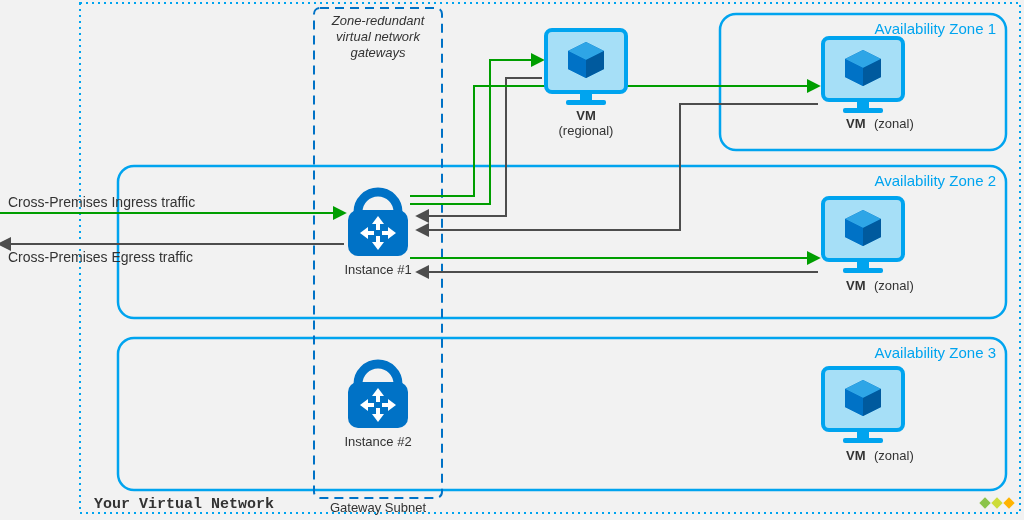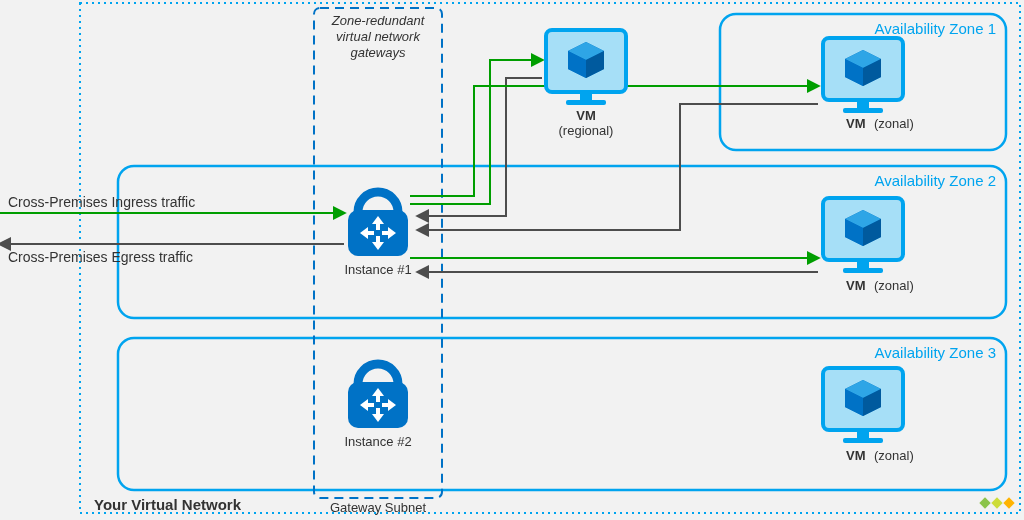--- a/index.html
+++ b/index.html
@@ -158,13 +158,13 @@
 
   <text x="378" y="512" text-anchor="middle" class="caption">Gateway Subnet</text>
 
   <g transform="translate(985,503)">
     <rect x="-4" y="-4" width="8" height="8" transform="rotate(45)" fill="#8bc34a"></rect>
     <rect x="8" y="-4" width="8" height="8" transform="rotate(45 12 0)" fill="#cddc39"></rect>
     <rect x="20" y="-4" width="8" height="8" transform="rotate(45 24 0)" fill="#ffb300"></rect>
   </g>
 </svg>
 
-<div class="vnet-label" style="left:94px; top:496px;">Your Virtual Network</div>
+<div class="vnet-label" style="left:94px; top:496px;font-family:Liberation Mono, monospace;">Your Virtual Network</div>
 
 </body></html>

